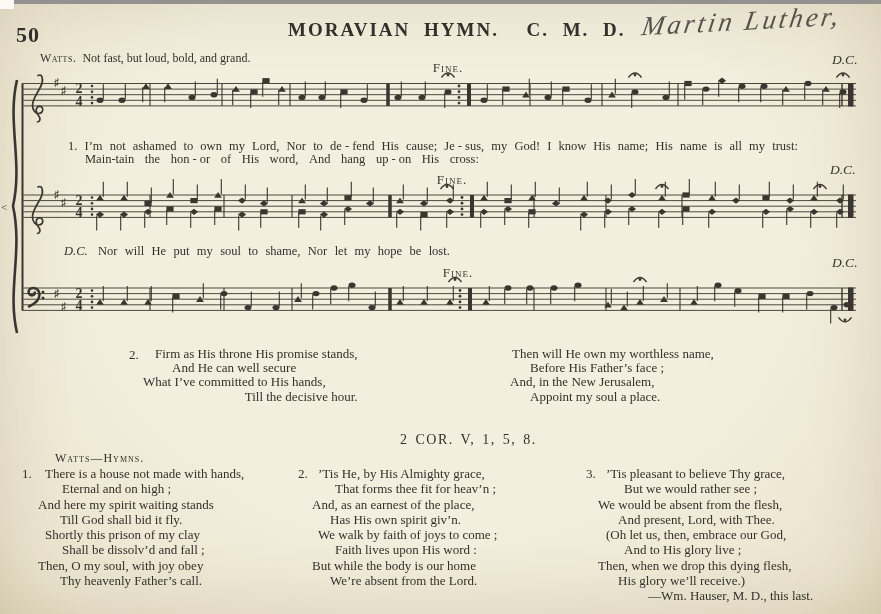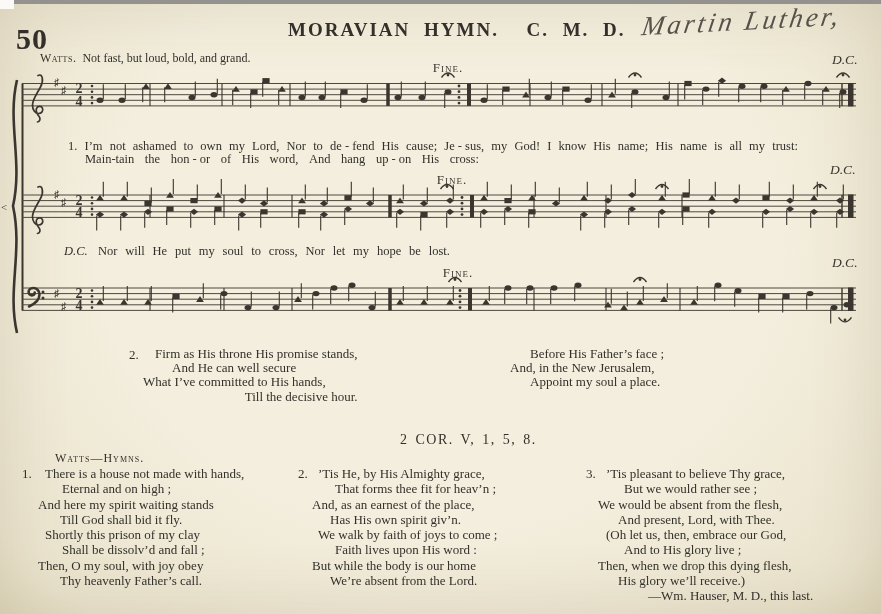--- a/index.html
+++ b/index.html
@@ -5,21 +5,21 @@
   html,body{margin:0;padding:0;}
   body{width:881px;height:614px;overflow:hidden;position:relative;
        font-family:"Liberation Serif","DejaVu Serif",serif;
        background:#f1ebda;color:#33302b;}
   .paper{position:absolute;inset:0;
          background:radial-gradient(ellipse at 50% 40%, #f3eedd 55%, #eae3cd 90%, #e2dabf 100%);
          box-shadow:inset 0 0 70px rgba(110,95,55,.16);}
   .top-strip{position:absolute;left:14px;top:0;width:867px;height:4px;background:#94928e;}
   .corner-white{position:absolute;left:0;top:0;width:14px;height:9px;background:#fbfaf6;}
   .abs{position:absolute;}
-  .page-number{font-size:30px;font-weight:bold;letter-spacing:1px;}
+  .page-number{font-size:22px;font-weight:bold;letter-spacing:1px;}
   .title{font-size:19px;font-weight:bold;letter-spacing:2px;word-spacing:7px;white-space:pre;}
   .handwriting{font-size:27px;font-style:italic;color:#56514a;
                transform:rotate(-3deg) skewX(-12deg);letter-spacing:3px;white-space:pre;}
   .tempo-line{font-size:12px;white-space:pre;font-family:Liberation Serif, serif;}
   .tempo-attr{font-variant:small-caps;letter-spacing:.5px;}
   .lyric-row{display:flex;justify-content:space-between;font-size:12.5px;white-space:pre;}
   .dc-prefix{font-style:italic;font-size:12.5px;}
   .verse2-col{font-size:13px;line-height:14.2px;white-space:pre;}
   .hymn-col{font-size:13px;line-height:15.3px;white-space:pre;}
   .verse-number{font-size:13px;}
@@ -680,25 +680,25 @@
 <div class="abs title" style="left:288px;top:19px;">MORAVIAN HYMN.  C. M. D.</div>
 
 <div class="abs handwriting" style="left:642px;top:6px;">Martin Luther,</div>
 
 <div class="abs tempo-line" style="left:40px;top:51px;"><span class="tempo-attr">Watts.</span>&nbsp;&nbsp;<span>Not fast, but loud, bold, and grand.</span></div>
 
 <div id="lyr1a" class="abs lyric-row" style="left:68px;top:139px;width:730px;"><span>1.</span><span>I’m</span><span>not</span><span>ashamed</span><span>to</span><span>own</span><span>my</span><span>Lord,</span><span>Nor</span><span>to</span><span>de - fend</span><span>His</span><span>cause;</span><span>Je - sus,</span><span>my</span><span>God!</span><span>I</span><span>know</span><span>His</span><span>name;</span><span>His</span><span>name</span><span>is</span><span>all</span><span>my</span><span>trust:</span></div>
 <div id="lyr1b" class="abs lyric-row" style="left:85px;top:152px;width:394px;"><span>Main-tain</span><span>the</span><span>hon - or</span><span>of</span><span>His</span><span>word,</span><span>And</span><span>hang</span><span>up - on</span><span>His</span><span>cross:</span></div>
 
 <div class="abs dc-prefix" style="left:64px;top:244px;">D.C.</div>
-<div id="lyr2" class="abs lyric-row" style="left:98px;top:244px;width:352px;"><span>Nor</span><span>will</span><span>He</span><span>put</span><span>my</span><span>soul</span><span>to</span><span>cross,</span><span>Nor</span><span>let</span><span>my</span><span>hope</span><span>be</span><span>lost.</span></div>
+<div id="lyr2" class="abs lyric-row" style="left:98px;top:244px;width:352px;"><span>Nor</span><span>will</span><span>He</span><span>put</span><span>my</span><span>soul</span><span>to</span><span>shame,</span><span>Nor</span><span>let</span><span>my</span><span>hope</span><span>be</span><span>lost.</span></div>
 
 <div class="abs verse-number" style="left:129px;top:347px;">2.</div>
 <div id="v2left" class="abs verse2-col" style="left:143px;top:347px;"><div style="padding-left: 12px;">Firm as His throne His promise stands,</div><div style="padding-left: 29px;">And He can well secure</div><div style="padding-left: 0px;">What I’ve committed to His hands,</div><div style="padding-left: 29px; text-align: right;">Till the decisive hour.</div></div>
-<div id="v2right" class="abs verse2-col" style="left:510px;top:347px;"><div style="padding-left: 20px;">Before His Father’s face ;</div><div style="padding-left: 0px;">And, in the New Jerusalem,</div><div style="padding-left: 20px;">Appoint my soul a place.</div></div>
+<div id="v2right" class="abs verse2-col" style="left:510px;top:347px;"><div style="padding-left: 2px;">Then will He own my worthless name,</div><div style="padding-left: 20px;">Before His Father’s face ;</div><div style="padding-left: 0px;">And, in the New Jerusalem,</div><div style="padding-left: 20px;">Appoint my soul a place.</div></div>
 
 <div class="abs hymns-heading" style="left:55px;top:451px;">Watts—Hymns.</div>
 <div class="abs scripture" style="left:387px;top:432px;margin-left:13px;">2 COR. V, 1, 5, 8.</div>
 
 <div class="abs verse-number" style="left:22px;top:466px;" id="n1">1.</div>
 <div class="abs verse-number" style="left:298px;top:466px;" id="n2">2.</div>
 <div class="abs verse-number" style="left:586px;top:466px;" id="n3">3.</div>
 <div id="hc1" class="abs hymn-col" style="left:38px;top:466px;"><div style="padding-left: 7px;">There is a house not made with hands,</div><div style="padding-left: 24px;">Eternal and on high ;</div><div style="padding-left: 0px;">And here my spirit waiting stands</div><div style="padding-left: 22px;">Till God shall bid it fly.</div><div style="padding-left: 7px;">Shortly this prison of my clay</div><div style="padding-left: 24px;">Shall be dissolv’d and fall ;</div><div style="padding-left: 0px;">Then, O my soul, with joy obey</div><div style="padding-left: 22px;">Thy heavenly Father’s call.</div></div>
 <div id="hc2" class="abs hymn-col" style="left:312px;top:466px;"><div style="padding-left: 6px;">’Tis He, by His Almighty grace,</div><div style="padding-left: 23px;">That forms thee fit for heav’n ;</div><div style="padding-left: 0px;">And, as an earnest of the place,</div><div style="padding-left: 18px;">Has His own spirit giv’n.</div><div style="padding-left: 6px;">We walk by faith of joys to come ;</div><div style="padding-left: 23px;">Faith lives upon His word :</div><div style="padding-left: 0px;">But while the body is our home</div><div style="padding-left: 18px;">We’re absent from the Lord.</div></div>
 <div id="hc3" class="abs hymn-col" style="left:596px;top:466px;"><div style="padding-left: 10px;">’Tis pleasant to believe Thy grace,</div><div style="padding-left: 28px;">But we would rather see ;</div><div style="padding-left: 2px;">We would be absent from the flesh,</div><div style="padding-left: 22px;">And present, Lord, with Thee.</div><div style="padding-left: 10px;">(Oh let us, then, embrace our God,</div><div style="padding-left: 28px;">And to His glory live ;</div><div style="padding-left: 2px;">Then, when we drop this dying flesh,</div><div style="padding-left: 22px;">His glory we’ll receive.)</div><div class="attr-line" style="padding-left: 52px;">—Wm. Hauser, M. D., this last.</div></div>

